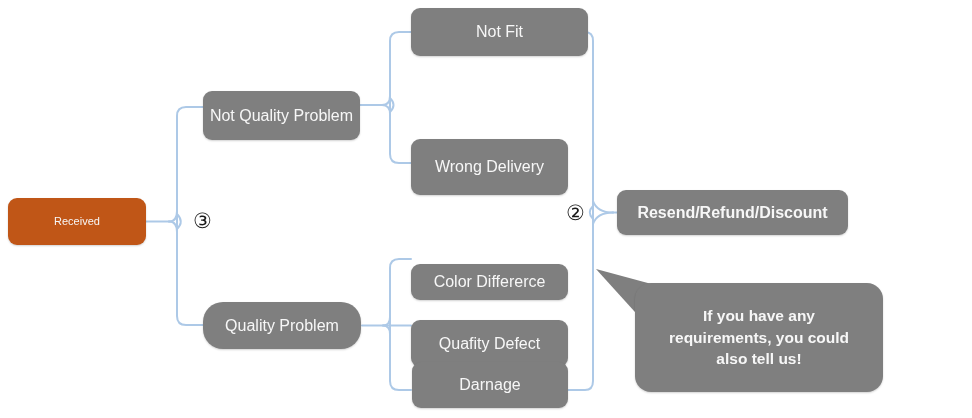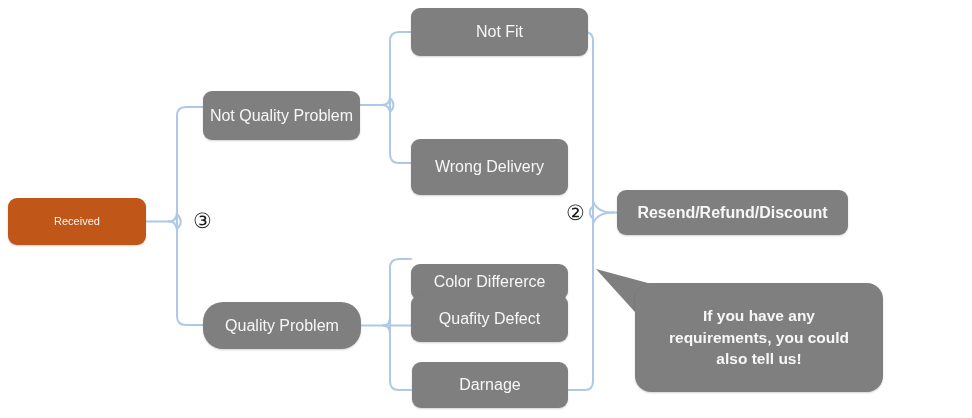--- a/index.html
+++ b/index.html
@@ -33,21 +33,21 @@
     font-size:21px;line-height:1;
     user-select:none;
   }
   
   #n-received        {left:8px;  top:198px; width:138px; height:47px;}
   #n-nqp             {left:203px;top:91px;  width:157px; height:49px;}
   #n-notfit          {left:411px;top:8px;   width:177px; height:48px;}
   #n-wrongdelivery   {left:411px;top:139px; width:157px; height:56px;}
   #n-qp              {left:203px;top:302px; width:158px; height:47px;border-radius:20px;}
   #n-colordifference {left:411px;top:236px; width:157px; height:36px;margin-top:28px;}
-  #n-qualitydefect   {left:411px;top:295px; width:157px; height:47px;}
+  #n-qualitydefect   {left:411px;top:320px; width:157px; height:47px;}
   #n-damage          {left:412px;top:362px; width:156px; height:46px;}
   #n-resolution      {left:617px;top:190px; width:231px; height:45px;font-weight:bold;}
   #n-callout         {left:635px;top:283px; width:192px; height:109px;}
   #lbl-3{left:193px;top:210px;}
   #lbl-2{left:566px;top:202px;}
 </style>
 </head>
 <body>
 
 <div id="stage">

